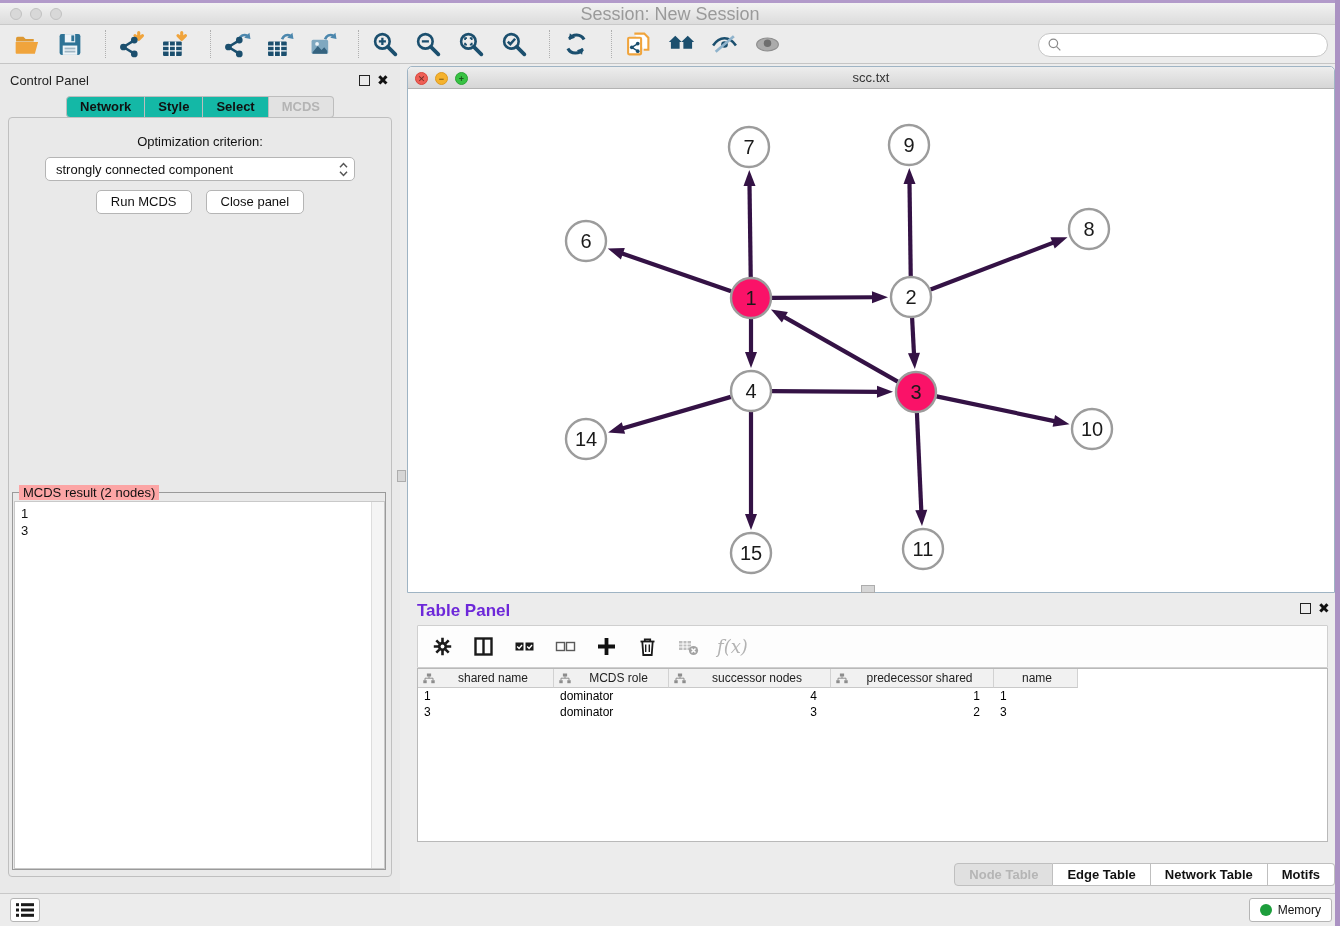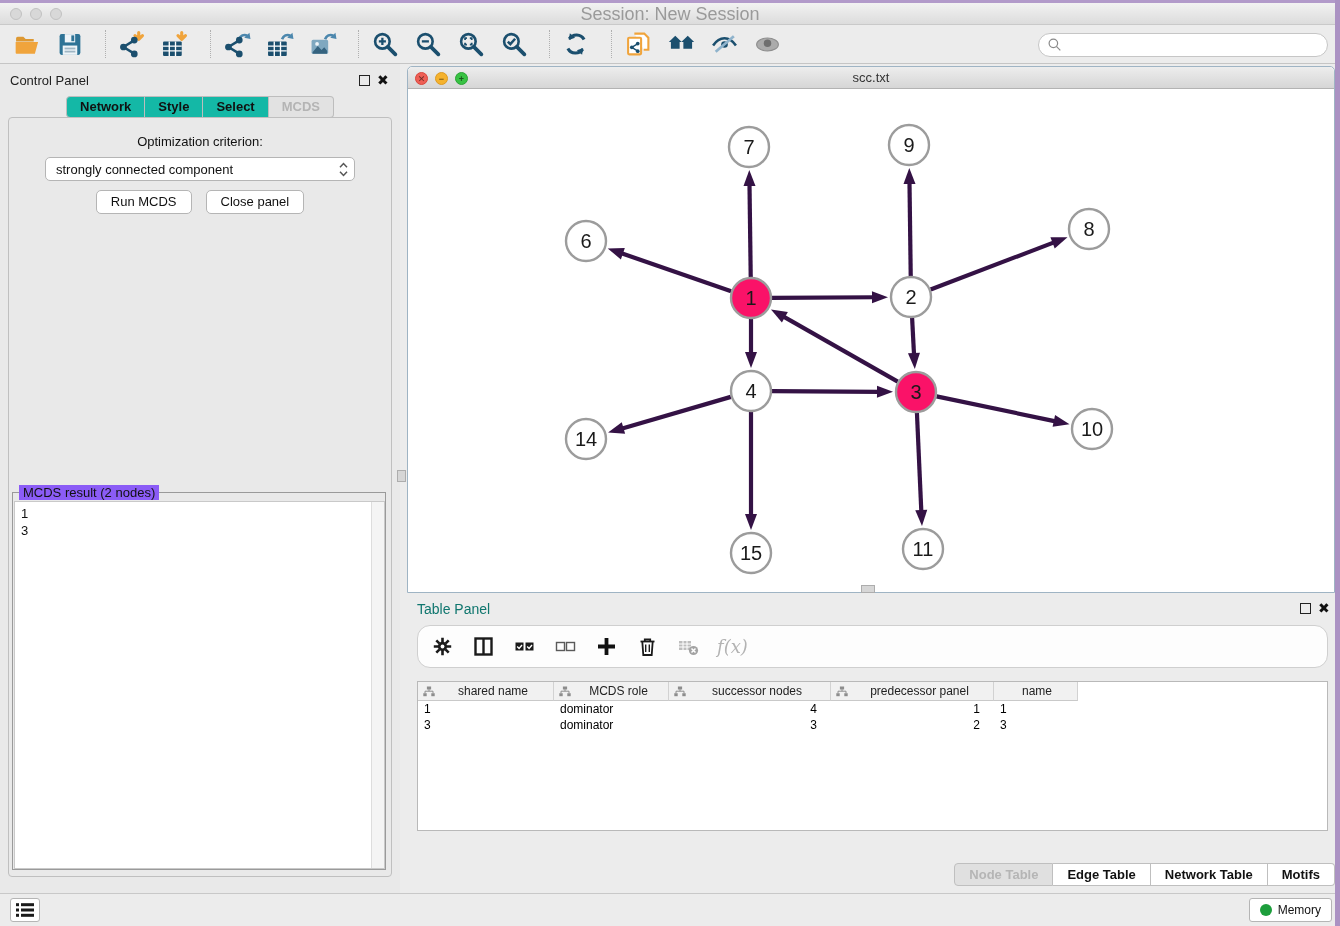--- a/index.html
+++ b/index.html
@@ -43,21 +43,21 @@
     border:1px solid #bfbfbf; border-radius:4px; }
   #opt-label { left:0; top:70px; width:400px; text-align:center; font-size:13px; color:#111; }
   #criterion { left:45px; top:93px; width:310px; height:24px; background:#fff;
     border:1px solid #b5b5b5; border-radius:5px; display:flex; align-items:center;
     padding:0 6px 0 10px; font-size:13px; color:#111; }
   #criterion .val { flex:1; }
   #cp-buttons { left:0; top:126px; width:400px; display:flex; justify-content:center; gap:14px; }
   .pushbtn { height:24px; background:#fff; border:1px solid #b5b5b5; border-radius:5px;
     font-size:13px; color:#111; padding:0 14px; line-height:22px; }
   #mcds-fieldset { left:12px; top:428px; width:374px; height:378px; border:1px solid #9a9a9a; background:#e9e9e9; }
-  #mcds-legend { position:absolute; left:6px; top:-8px; background:#8b5cf6; padding:0 4px; font-size:13px; color:#111; }
+  #mcds-legend { position:absolute; left:6px; top:-8px; background:#fca5a5; padding:0 4px; font-size:13px; color:#111; }
   #mcds-text { position:absolute; left:1px; top:8px; width:371px; height:368px; background:#fff;
     border:1px solid #c9c9c9; font-size:13px; color:#111; padding:3px 0 0 6px; line-height:17px; }
   #mcds-scroll { position:absolute; right:0; top:0; width:13px; height:100%; background:#f4f4f4; border-left:1px solid #ddd; }
 
   
   #net-window { left:407px; top:66px; width:928px; height:527px; background:#fff;
     border:1px solid #9fb4c4; border-radius:5px 5px 0 0; }
   #net-titlebar { position:absolute; left:0; top:0; width:100%; height:22px;
     background:linear-gradient(#ededed,#d6d6d6); border-bottom:1px solid #b3b3b3; border-radius:5px 5px 0 0; }
   #net-titlebar .title { width:100%; text-align:center; line-height:22px; font-size:13px; color:#333; }
@@ -65,27 +65,27 @@
     font-size:9px; font-weight:bold; color:rgba(0,0,0,.55); text-align:center; line-height:13px; }
   .t-red { left:7px; background:#ee5f55; border:1px solid #d9453c; }
   .t-yellow { left:27px; background:#f5b22d; border:1px solid #dd9a22; }
   .t-green { left:47px; background:#38c243; border:1px solid #2aa435; }
   #graph-svg { position:absolute; left:0; top:22px; }
   .split-handle { background:#d6d6d6; border:1px solid #adadad; }
 
   
   #table-panel { left:405px; top:595px; width:930px; height:298px; background:#ececec; }
   #tp-header { position:absolute; left:0; top:0; width:100%; height:26px; }
-  #tp-header .ptitle { position:absolute; left:12px; top:6px; font-size:14px; color:#0f766e; }
+  #tp-header .ptitle { position:absolute; left:12px; top:6px; font-size:17px; color:#6d28d9;font-weight:bold; }
   #tp-toolbar { position:absolute; left:12px; top:30px; width:911px; height:43px; background:#fdfdfd;
-    border:1px solid #cfcfcf; border-radius:13px; display:flex; align-items:center; padding-left:12px; gap:17px; }
+    border:1px solid #cfcfcf; border-radius:1px; display:flex; align-items:center; padding-left:12px; gap:17px; }
   .ttb { width:24px; height:24px; display:flex; align-items:center; justify-content:center; }
   .ttb svg { width:21px; height:21px; }
   .fx-label { font-family:"DejaVu Serif",serif; font-style:italic; font-size:18px; color:#b3b3b3; }
-  #tp-table { position:absolute; left:12px; top:86px; width:911px; height:150px; background:#fff;
+  #tp-table { position:absolute; left:12px; top:73px; width:911px; height:174px; background:#fff;
     border:1px solid #b9b9b9; overflow:hidden; }
   #tp-head { display:flex; height:19px; }
   .hcell { background:#f1f1f1; border-right:1px solid #d2d2d2; border-bottom:1px solid #c9c9c9;
     display:flex; align-items:center; font-size:12px; color:#222; }
   .hcell .hicon { margin:0 4px 0 5px; display:flex; }
   .hcell .hlabel { flex:1; text-align:center; padding-right:6px; }
   .trow { display:flex; height:16px; }
   .tcell { font-size:12px; color:#000; padding:1px 6px 0 6px; overflow:hidden; white-space:nowrap; }
   #tp-tabs { position:absolute; left:0; top:268px; width:100%; display:flex; justify-content:flex-end; }
   .btab { height:23px; line-height:21px; padding:0 14px; font-size:13px; font-weight:600; color:#111;
@@ -529,21 +529,21 @@
         </div>
         <div class="hcell" style="width:163px">
           <span class="hicon">
             <svg width="12" height="11" viewBox="0 0 12 11">
               <path d="M6 3.2v2M2 7V5.2h8V7" stroke="#8d8d8d" fill="none"></path>
               <rect x="3.9" y="0.5" width="4.2" height="3" fill="#8d8d8d"></rect>
               <rect x="0.3" y="7.2" width="3.4" height="3" fill="#8d8d8d"></rect>
               <rect x="8.3" y="7.2" width="3.4" height="3" fill="#8d8d8d"></rect>
             </svg>
           </span>
-          <span class="hlabel">predecessor panel</span>
+          <span class="hlabel">predecessor shared</span>
         </div>
         <div class="hcell" style="width:84px">
           <span class="hicon" style="width:0"></span>
           <span class="hlabel">name</span>
         </div>
       </div>
     <div id="tp-body">
         <div class="trow">
           <div class="tcell" style="width:136px;text-align:left;">1</div>
           <div class="tcell" style="width:115px;text-align:left;">dominator</div>

